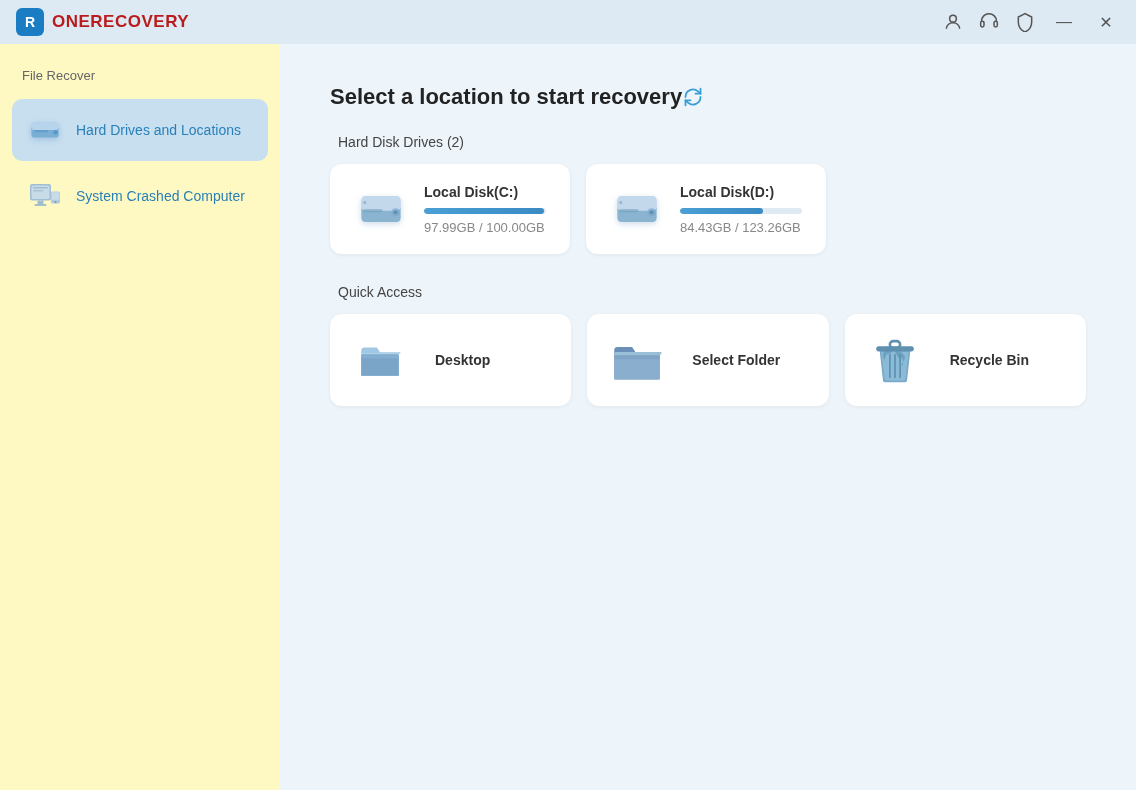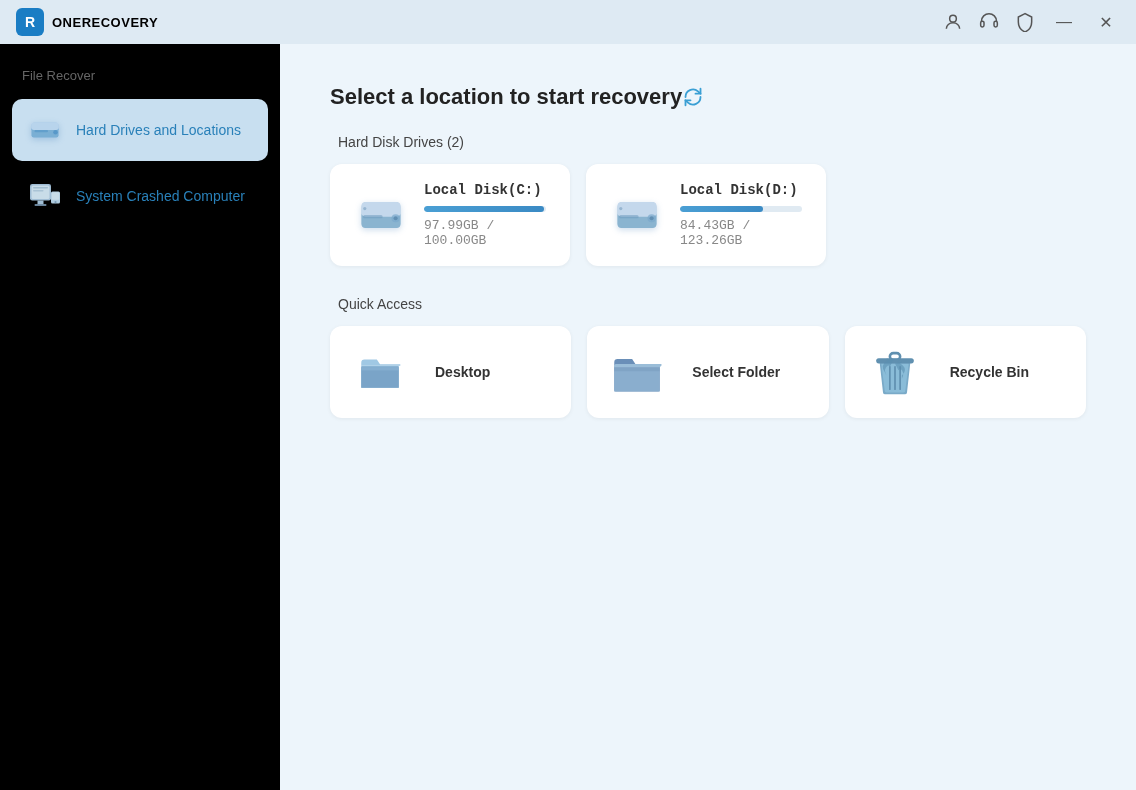--- a/index.html
+++ b/index.html
@@ -34,23 +34,23 @@
       background: #1a7dc4;
       border-radius: 6px;
       display: flex;
       align-items: center;
       justify-content: center;
       color: white;
       font-weight: bold;
       font-size: 14px;
     }
     .app-title {
-      font-size: 13px;
+      font-size: 17px;
       font-weight: 600;
-      color: #000000;
+      color: #b91c1c;
       letter-spacing: 0.5px;
     }
     .titlebar-right {
       display: flex;
       align-items: center;
       gap: 14px;
     }
     .titlebar-icon {
       width: 22px;
       height: 22px;
@@ -76,21 +76,21 @@
     
     .main-layout {
       display: flex;
       flex: 1;
       overflow: hidden;
     }
 
     
     .sidebar {
       width: 280px;
-      background: #000000;
+      background: #fef9c3;
       padding: 16px 12px;
       flex-shrink: 0;
       display: flex;
       flex-direction: column;
       gap: 4px;
     }
     .sidebar-section-label {
       font-size: 13px;
       color: #666;
       padding: 8px 10px 12px 10px;
@@ -177,21 +177,21 @@
       box-shadow: 0 1px 4px rgba(0,0,0,0.06);
     }
     .disk-icon {
       width: 54px;
       height: 54px;
       flex-shrink: 0;
       display: flex;
       align-items: center;
       justify-content: center;
     }
-    .disk-info { flex: 1; font-family: Liberation Mono, monospace; }
+    .disk-info { flex: 1; }
     .disk-name {
       font-size: 14px;
       font-weight: 600;
       color: #333;
       margin-bottom: 8px;
     }
     .disk-bar-track {
       height: 6px;
       background: #e0eaf2;
       border-radius: 3px;

